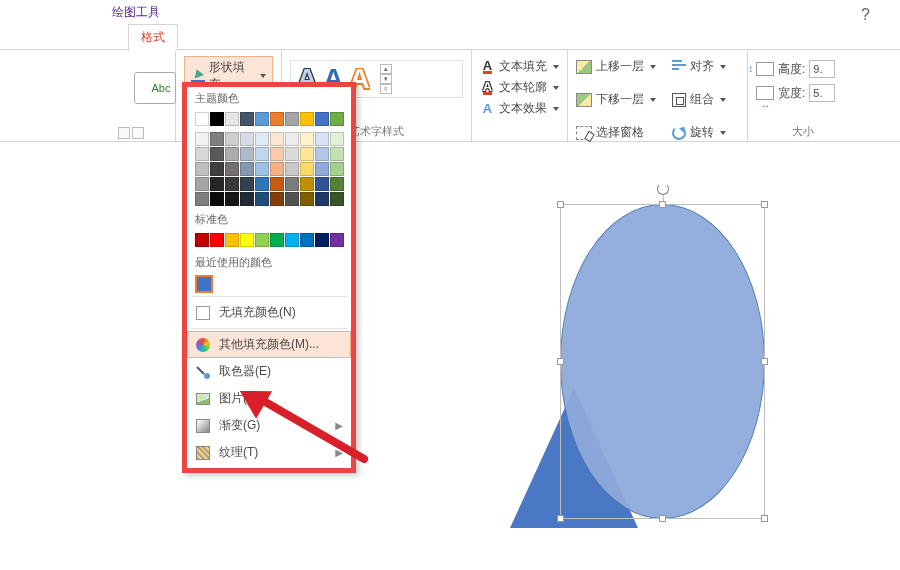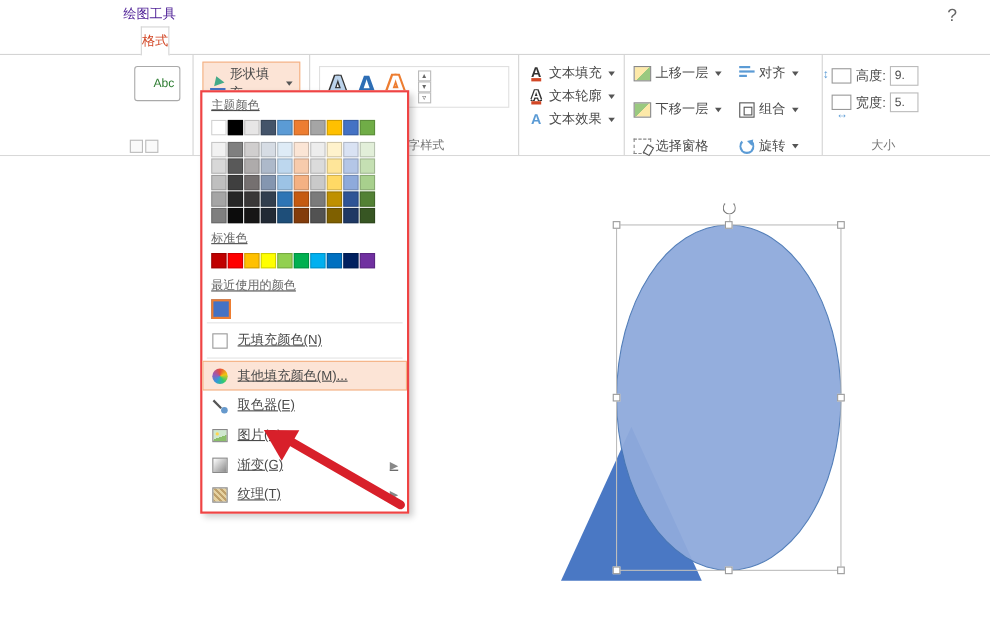--- a/index.html
+++ b/index.html
@@ -1,28 +1,28 @@
 <!DOCTYPE html>
 <html><head>
 <meta charset="utf-8">
 <style>
 * { box-sizing: border-box; margin: 0; padding: 0; font-family: "Microsoft YaHei", sans-serif; }
 body { background: #fff; width: 900px; height: 570px; overflow: hidden; font-size: 12px; color: #4a4a4a; position: relative; }
 
 
 .tabstrip { height: 50px; border-bottom: 1px solid #d4d4d4; position: relative; padding-left: 110px; }
 .tool-title { position: absolute; left: 112px; top: 4px; color: #4c1d95; font-size: 12px; }
-.tab { position: absolute; left: 128px; top: 24px; background: #fff; border: 1px solid #d4d4d4; border-bottom-color: #fff; padding: 4px 0; color: #d24726; font-size: 12px; }
+.tab { position: absolute; left: 128px; top: 24px; background: #fff; border: 1px solid #d4d4d4; border-bottom-color: #fff; padding: 4px 12px; color: #d24726; font-size: 12px; }
 .help-q { position: absolute; right: 30px; top: 6px; font-size: 16px; color: #666; }
 
 
 .ribbon { height: 92px; border-bottom: 1px solid #d4d4d4; display: flex; padding-left: 110px; }
 .group { border-right: 1px solid #d4d4d4; padding: 6px 8px 2px; display: flex; flex-direction: column; justify-content: space-between; }
 .group-label { text-align: center; color: #777; font-size: 11px; padding-top: 2px; }
-.abc-box { width: 42px; height: 32px; border: 1px solid #aaa; border-radius: 3px; display: flex; align-items: center; justify-content: center; color: #2e7d32; font-size: 11px; margin: 4px; padding-left: 12px; }
+.abc-box { width: 42px; height: 32px; border: 1px solid #aaa; border-radius: 3px; display: flex; align-items: center; justify-content: center; color: #2e7d32; font-size: 11px; margin: 16px; padding-left: 12px; }
 .shape-fill-btn { display: inline-flex; align-items: center; gap: 4px; background: #fce4d6; border: 1px solid #f4b183; padding: 2px 6px; margin-bottom: 4px; }
 .bucket { width: 14px; height: 14px; position: relative; }
 .bucket-tri { width: 0; height: 0; border-left: 5px solid transparent; border-right: 5px solid transparent; border-bottom: 8px solid #4a8; position: absolute; top: 0; left: 2px; transform: rotate(-20deg); }
 .bucket-bar { position: absolute; bottom: 0; left: 0; width: 14px; height: 3px; background: #4472c4; }
 .dd-caret { width: 0; height: 0; border-left: 3px solid transparent; border-right: 3px solid transparent; border-top: 4px solid #555; }
 .tiny-row { display: flex; gap: 2px; }
 .tiny { width: 12px; height: 12px; border: 1px solid #bbb; background: #fafafa; }
 
 
 .wa-gallery { display: flex; align-items: center; gap: 6px; padding: 2px 6px; border: 1px solid #e0e0e0; margin-top: 4px; }
@@ -57,21 +57,21 @@
 
 
 .sizecol { display: flex; flex-direction: column; gap: 6px; padding-top: 4px; }
 .sizerow { display: flex; align-items: center; gap: 4px; }
 .dim-ico { width: 18px; height: 14px; border: 1px solid #999; position: relative; }
 .dim-h::after { content: "↕"; position: absolute; left: -9px; top: -1px; font-size: 11px; color: #5b9bd5; }
 .dim-w::after { content: "↔"; position: absolute; left: 3px; top: 11px; font-size: 11px; color: #5b9bd5; }
 .spin { width: 26px; height: 18px; border: 1px solid #bbb; display: flex; align-items: center; padding: 0 3px; font-size: 11px; background: #fff; }
 
 
-.dropdown { position: absolute; left: 182px; top: 82px; width: 190px; background: #fff; border: 2px solid #ef4444; box-shadow: 3px 3px 6px rgba(0,0,0,.2); z-index: 50; padding-bottom: 2px; text-decoration: underline; }
+.dropdown { position: absolute; left: 182px; top: 82px; width: 174px; background: #fff; border: 5px solid #ef4444; box-shadow: 3px 3px 6px rgba(0,0,0,.2); z-index: 50; padding-bottom: 2px; }
 .dd-heading { padding: 4px 8px 2px; color: #666; font-size: 11px; }
 .swatch-grid { display: grid; grid-template-columns: repeat(10, 14px); gap: 1px; padding: 2px 8px; }
 .sw { width: 14px; height: 14px; border: 1px solid rgba(0,0,0,.18); }
 .swatch-row { display: grid; grid-template-columns: repeat(10, 14px); gap: 1px; padding: 4px 8px; }
 .recent-sw { width: 18px; height: 18px; border: 2px solid #ed7d31; margin: 3px 8px; background: #4472c4; }
 .dd-sep { height: 1px; background: #e3e3e3; margin: 2px 4px; }
 .dd-item { display: flex; align-items: center; gap: 8px; padding: 5px 8px; }
 .dd-item:hover, .dd-item.hov { background: #fce4d6; outline: 1px solid #f4b183; outline-offset: -1px; }
 .dd-item .sub { margin-left: auto; font-size: 10px; color: #888; }
 .dd-ico { width: 16px; height: 16px; display: flex; align-items: center; justify-content: center; }

